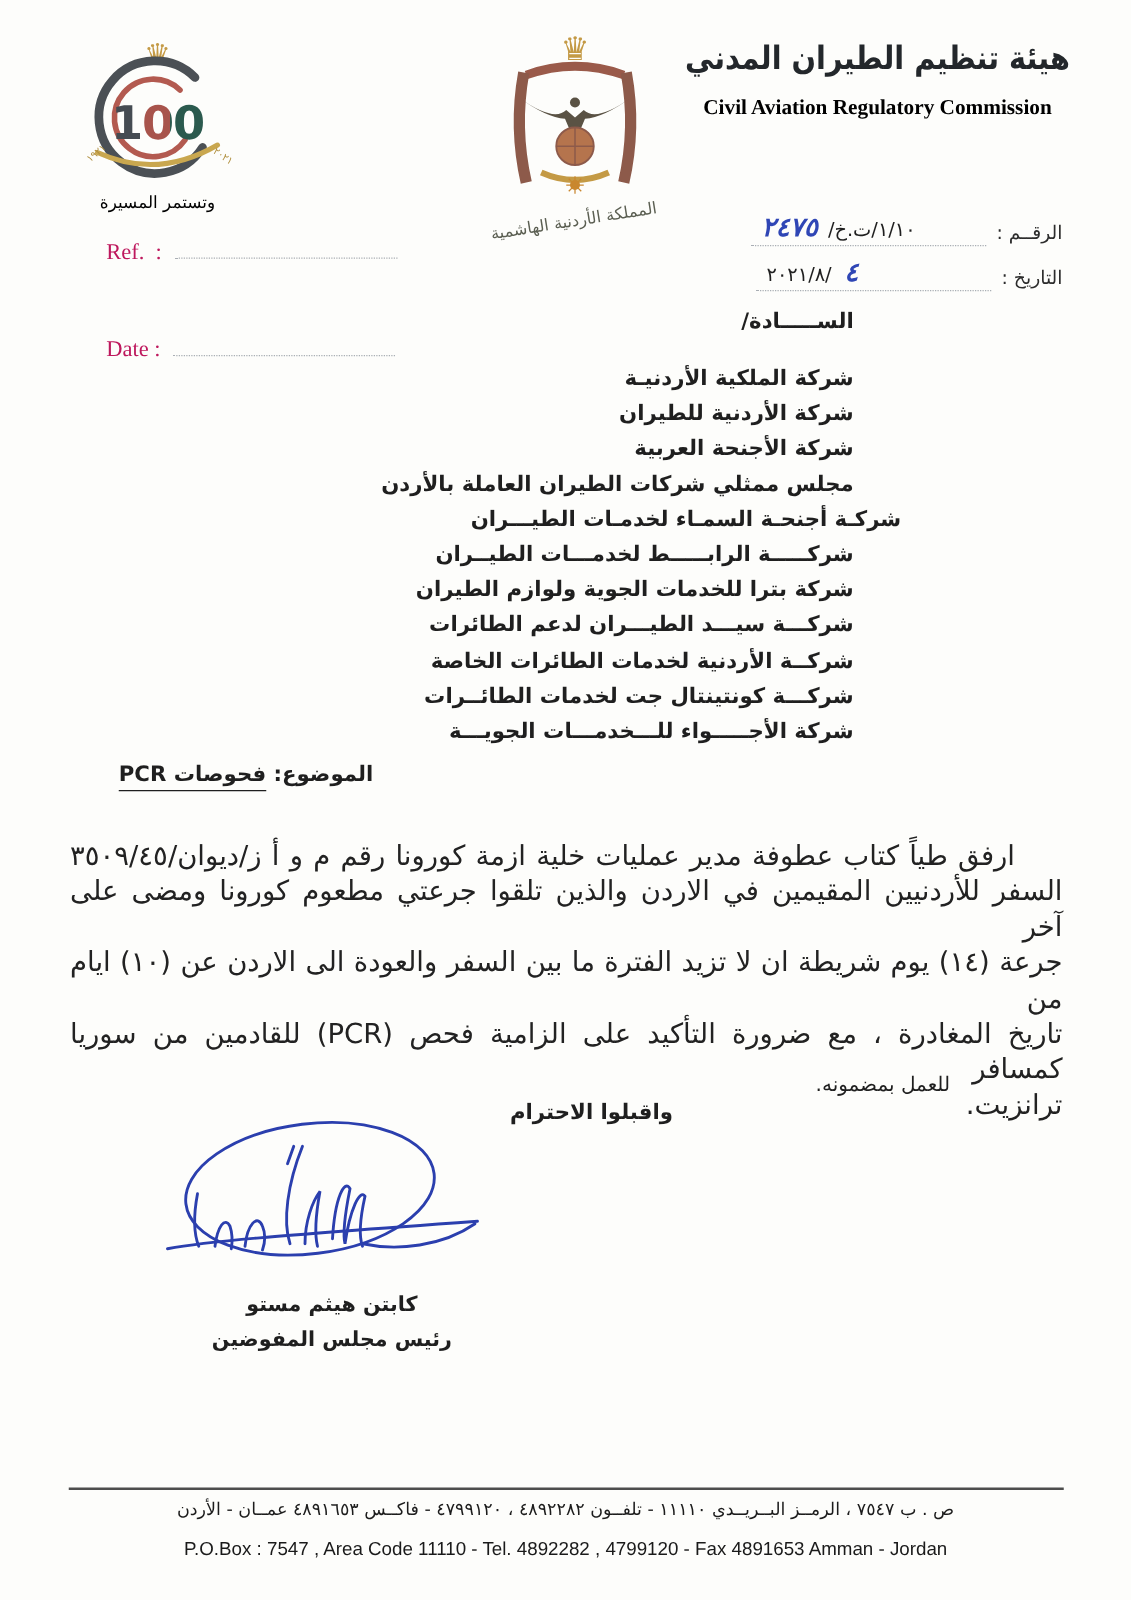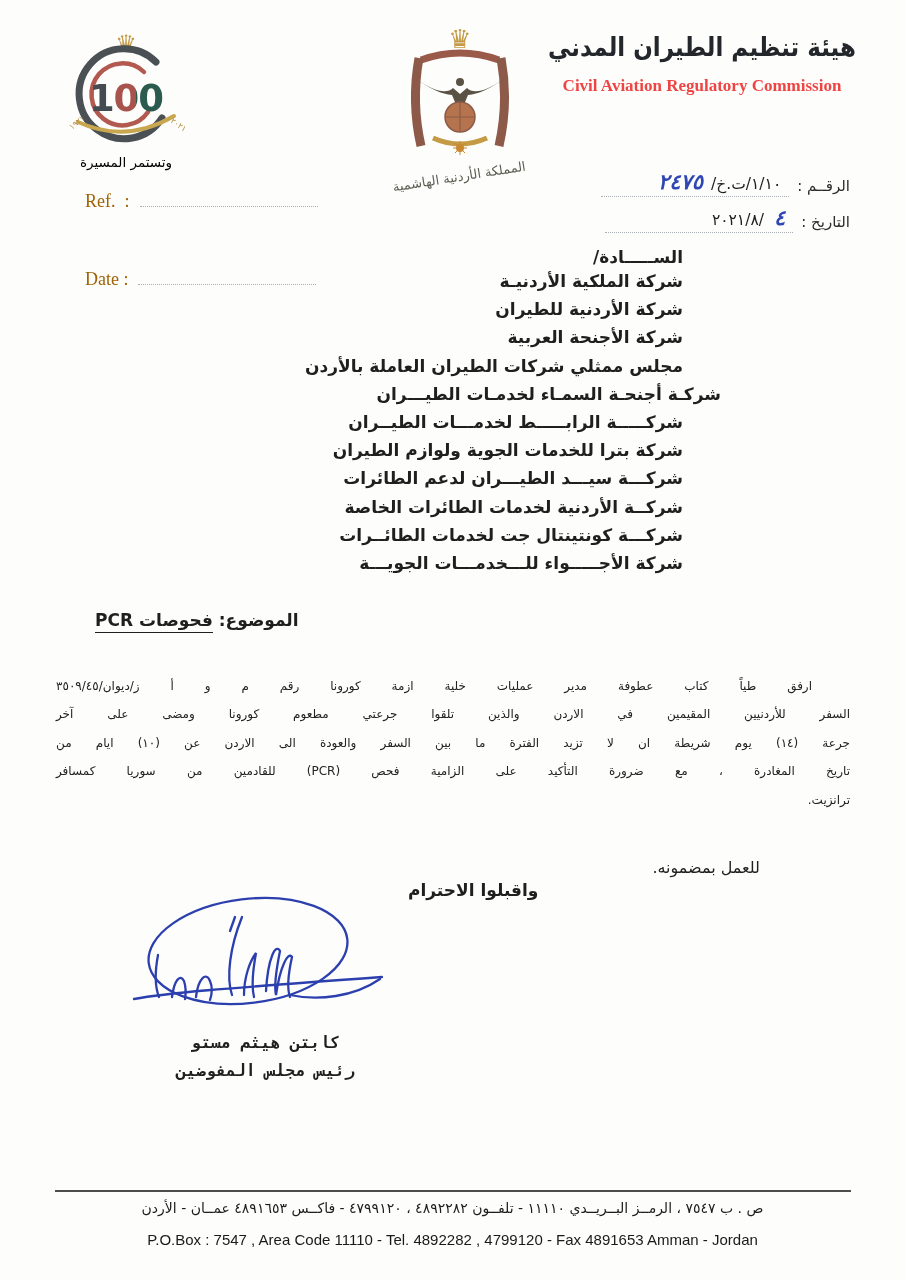--- a/index.html
+++ b/index.html
@@ -8,71 +8,71 @@
     position:relative; width:905px; height:1280px; margin:0 auto;
     background:#fdfdfb; overflow:hidden; color:#1f1f1f;
     font-family:"DejaVu Sans", sans-serif;
   }
 
   
   .logo100 { position:absolute; left:50px; top:26px; width:152px; text-align:center; }
   .logo100 .tagline { margin-top:2px; font-size:13.5px; color:#000000; direction:rtl; }
 
   
-  .ref-block { position:absolute; left:58px; top:170px; font-family:"Liberation Serif", serif; font-size:18px; color:#a16207; }
+  .ref-block { position:absolute; left:58px; top:170px; font-family:"Liberation Serif", serif; font-size:18px; color:#be185d; }
   .ref-row { margin-bottom:15px; white-space:pre; }
   .leader { display:inline-block; width:178px; height:13px; border-bottom:1.5px dotted #a9aeb4; margin-left:10px; }
 
   
   .emblem { position:absolute; left:372px; top:24px; width:175px; text-align:center; }
   .emblem .caption {
     display:inline-block; margin-top:-6px; transform:rotate(-9deg);
     font-size:13px; color:#4a4e40; opacity:.9; direction:rtl; letter-spacing:1px;
   }
 
   
   .org { position:absolute; right:48px; top:34px; width:310px; text-align:center; }
   .org-ar { font-size:23px; font-weight:bold; direction:rtl; white-space:nowrap; transform:scaleY(1.12); color:#23272b; }
-  .org-en { margin-top:16px; font-family:"Liberation Serif", serif; font-size:17px; font-weight:bold; white-space:nowrap; color:#ef4444; }
+  .org-en { margin-top:16px; font-family:"Liberation Serif", serif; font-size:17px; font-weight:bold; white-space:nowrap; color:#000000; }
 
   
   .field { position:absolute; right:55px; direction:rtl; display:flex; align-items:flex-end; font-size:15px; }
   .field .flabel { color:#2c2c2c; padding-left:8px; padding-bottom:2px; }
   .field .fvalue {
-    min-width:188px; text-align:right; border-bottom:1.5px dotted #a9aeb4;
+    min-width:188px; text-align:left; border-bottom:1.5px dotted #a9aeb4;
     padding:0 8px 3px 8px; font-size:15.5px;
   }
   .num-field { top:172px; }
   .date-field { top:208px; }
   .hand { color:#2f46b5; font-style:italic; font-weight:600; font-size:21px; letter-spacing:2px; line-height:1; }
   .hand-num { padding-right:8px; }
   .hand-day { padding-left:10px; }
 
   
   .recipients { position:absolute; right:222px; top:247px; direction:rtl; text-align:right; font-weight:bold; font-size:17px; }
-  .recipients .salutation { margin-bottom:0; letter-spacing:.5px; }
+  .recipients .salutation { margin-bottom:22px; letter-spacing:.5px; }
   .recipients ul { list-style:none; }
   .recipients li { line-height:28.2px; white-space:nowrap; }
   .recipients li:nth-child(5) { margin-right:-38px; }
 
   
   .subject { position:absolute; left:95px; top:610px; direction:rtl; font-weight:bold; font-size:17px; }
   .subject .u { border-bottom:1.6px solid #1f1f1f; padding-bottom:2px; }
 
   
-  .body-text { position:absolute; left:56px; top:672px; width:794px; direction:rtl; font-size:12px; color:#222; }
+  .body-text { position:absolute; left:56px; top:672px; width:794px; direction:rtl; font-size:22px; color:#222; }
   .body-text .ln { line-height:28.4px; text-align:justify; text-align-last:justify; }
   .body-text .ln.first { padding-right:38px; }
   .body-text .ln.last { text-align:right; text-align-last:right; }
 
   
   .note { position:absolute; right:145px; top:858px; direction:rtl; font-size:16px; }
   .respect { position:absolute; left:408px; top:880px; direction:rtl; font-weight:bold; font-size:17px; }
   .signature { position:absolute; left:126px; top:891px; }
-  .signer { position:absolute; left:163px; top:1030px; width:205px; text-align:center; direction:rtl; font-weight:bold; font-size:16.5px; line-height:28px;font-family:Liberation Mono, monospace; }
+  .signer { position:absolute; left:163px; top:1030px; width:205px; text-align:center; direction:rtl; font-weight:bold; font-size:16.5px; line-height:28px; }
 
   
   .footer-rule { position:absolute; left:55px; top:1190px; width:796px; border-top:2px solid #4d4d4d; }
   .footer-ar { position:absolute; left:0; top:1200px; width:100%; text-align:center; direction:rtl; font-size:14px; color:#1c1c1c; }
   .footer-en { position:absolute; left:0; top:1231px; width:100%; text-align:center; font-family:"Liberation Sans", sans-serif; font-size:15px; color:#1a1a1a; }
 </style>
 </head>
 <body>
 
 <div class="page">

